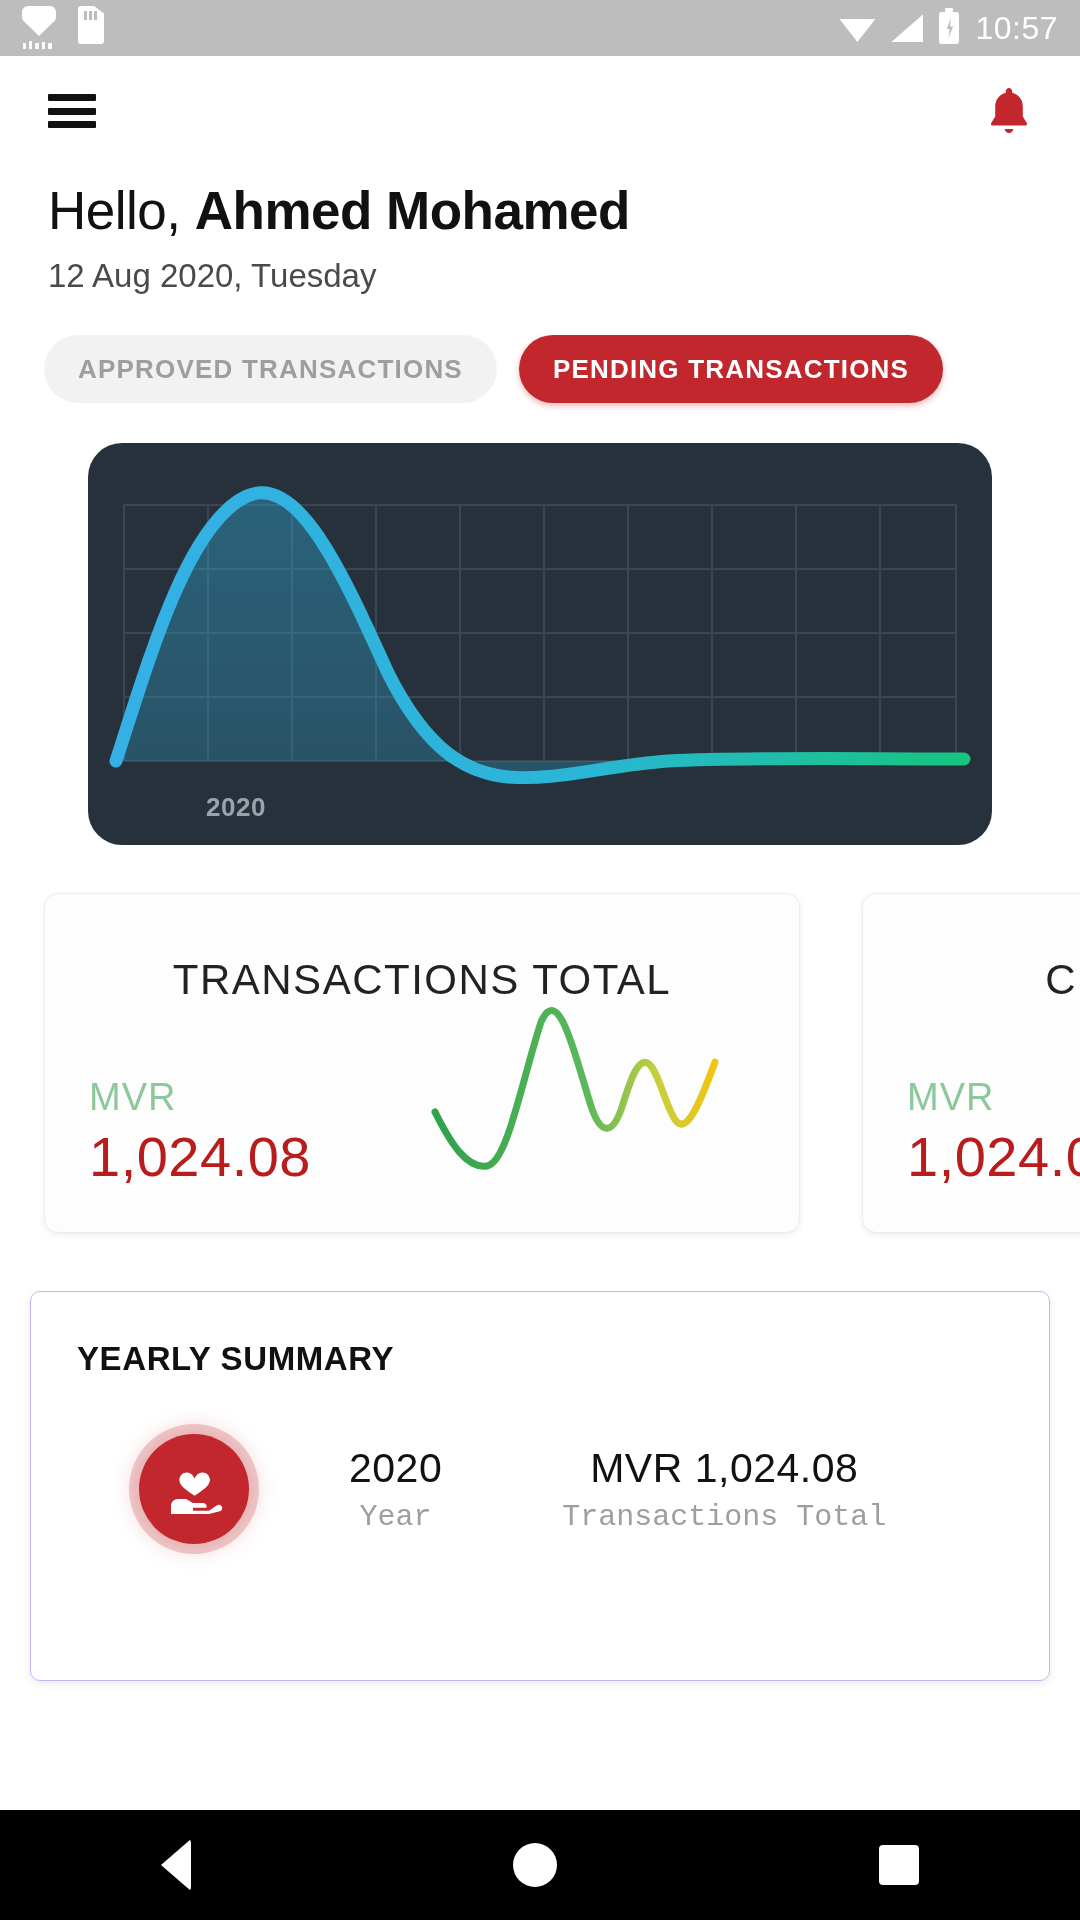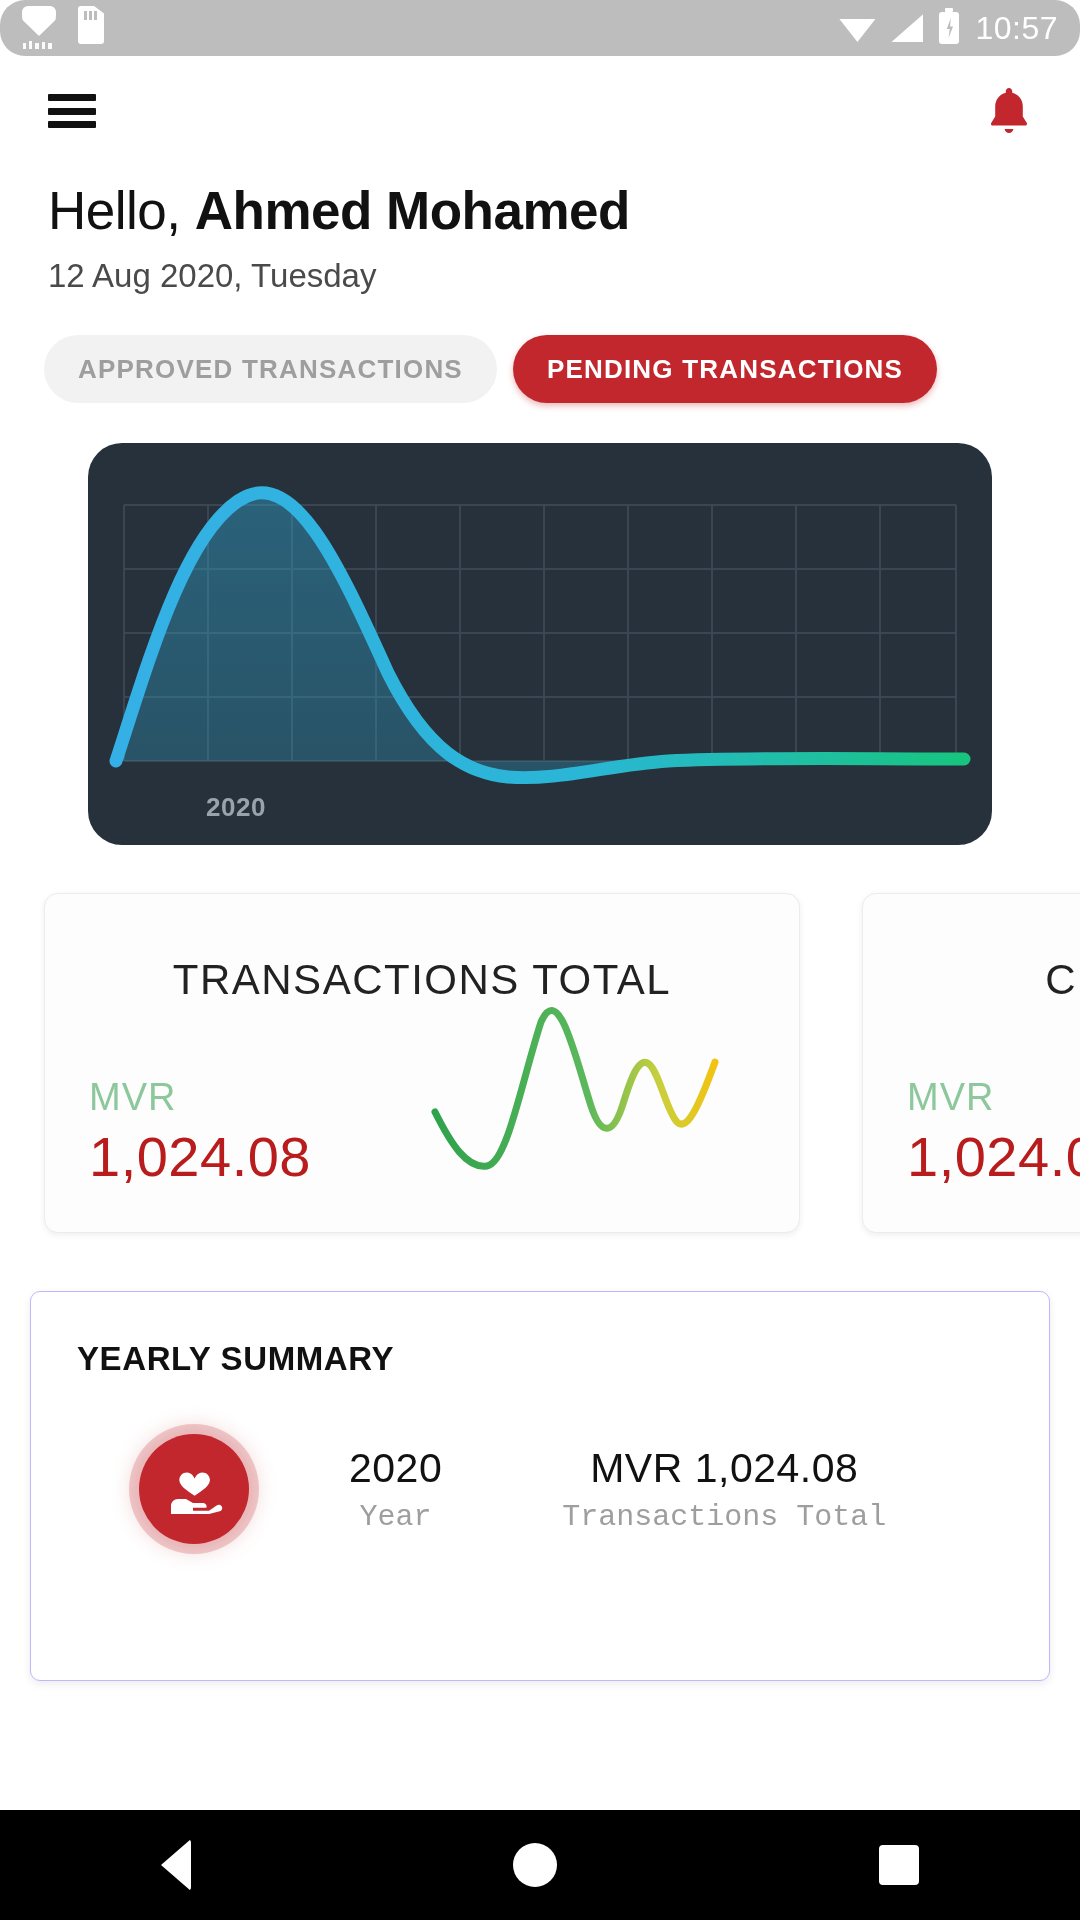--- a/index.html
+++ b/index.html
@@ -11,21 +11,20 @@
     position:relative;
   }
 
   
   .statusbar{
     height:56px; width:1080px;
     background:#bdbdbd;
     display:flex; align-items:center;
     padding:0 22px;
     position:relative;
-    border-radius:25px;
   }
   .sb-left{ display:flex; align-items:flex-start; gap:22px; }
   .sb-right{ margin-left:auto; display:flex; align-items:center; gap:16px; }
   .sb-time{ color:#ffffff; font-size:32px; letter-spacing:0.5px; font-family:"Liberation Sans",sans-serif; }
 
   .icon-shield{ width:34px; height:44px; position:relative; }
   .icon-shield .body{
     width:34px; height:30px; background:#ffffff;
     border-radius:6px 6px 50% 50%/6px 6px 70% 70%;
     clip-path: polygon(0 0, 100% 0, 100% 45%, 50% 100%, 0 45%);
@@ -94,21 +93,21 @@
     white-space:nowrap;
   }
   .greeting .light{ font-weight:400; }
   .greeting .bold{ font-weight:700;margin-top:38px; }
   .datesub{
     padding:16px 48px 0 48px;
     font-size:33px; color:#4a4a4a; font-weight:400;
   }
 
   
-  .tabs{ display:flex; gap:16px; padding:40px 44px 0 44px; }
+  .tabs{ display:flex; gap:22px; padding:40px 44px 0 44px; }
   .tab{
     border:none; border-radius:40px;
     font-size:26px; font-weight:700; letter-spacing:1.2px;
     padding:0 34px; height:68px;
     display:flex; align-items:center; justify-content:center;
     font-family:"Liberation Sans", sans-serif; cursor:pointer;
   }
   .tab-inactive{ background:#f2f2f2; color:#9e9e9e; }
   .tab-active{ background:#c1272d; color:#ffffff;
     box-shadow:0 3px 6px rgba(193,39,45,.32); }

